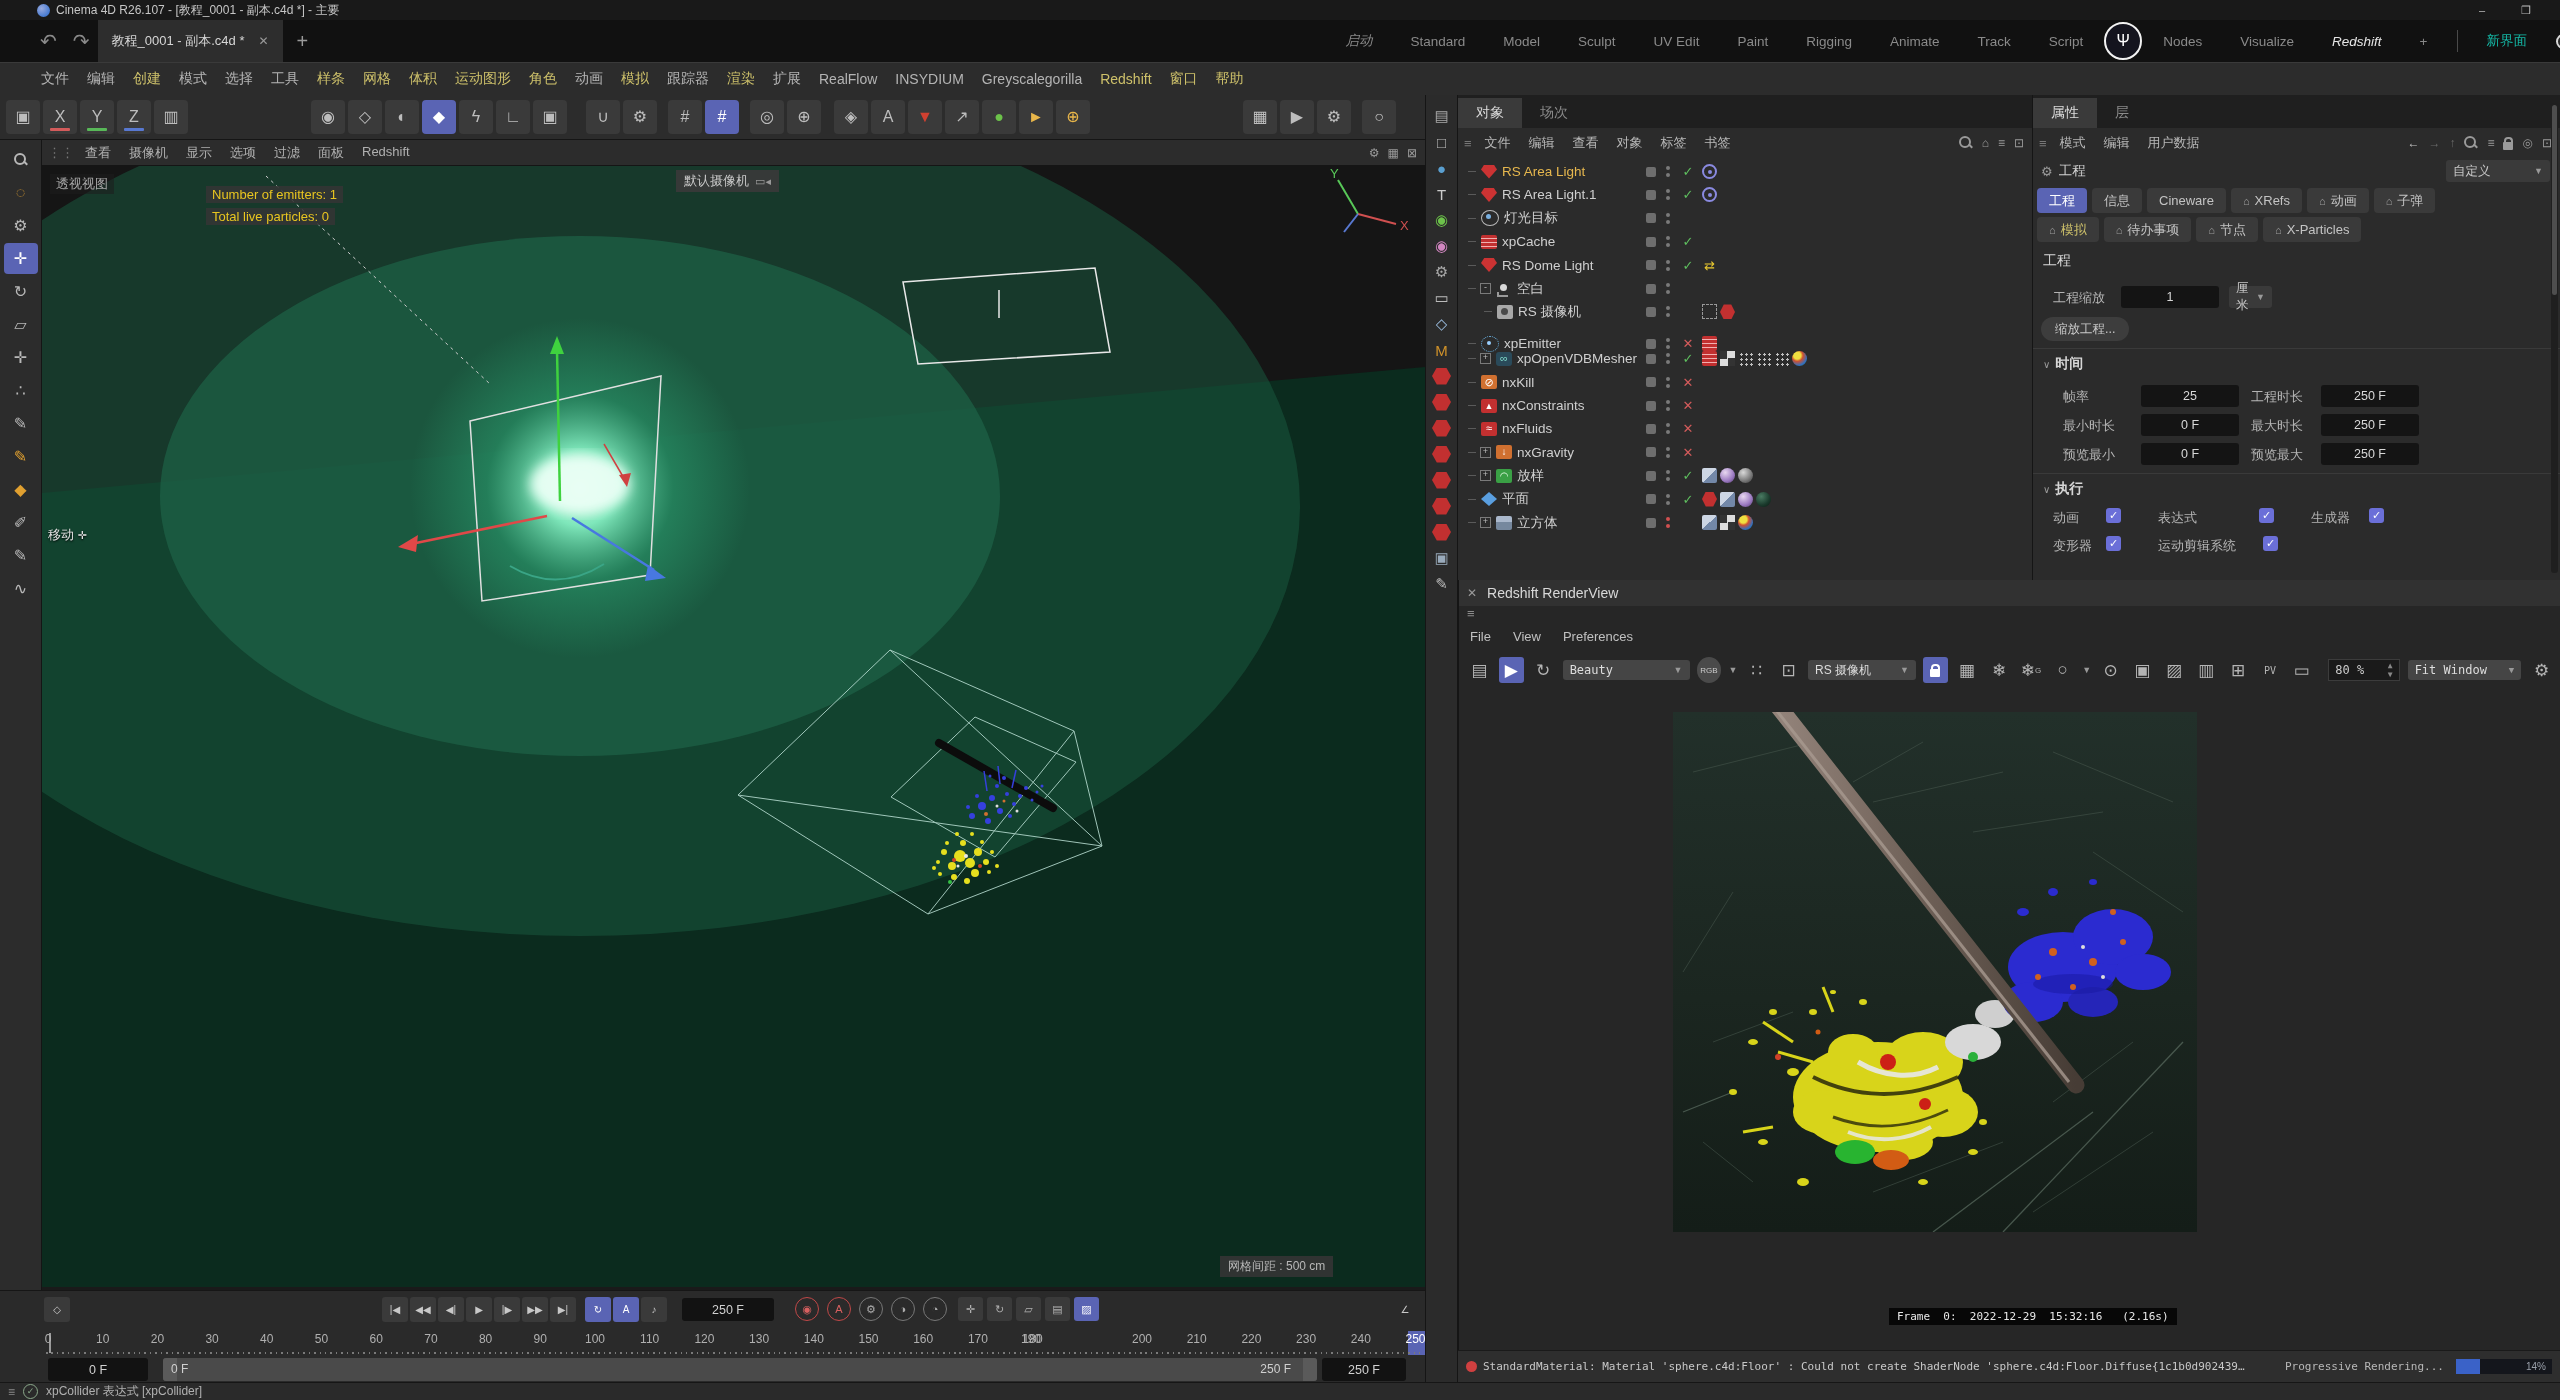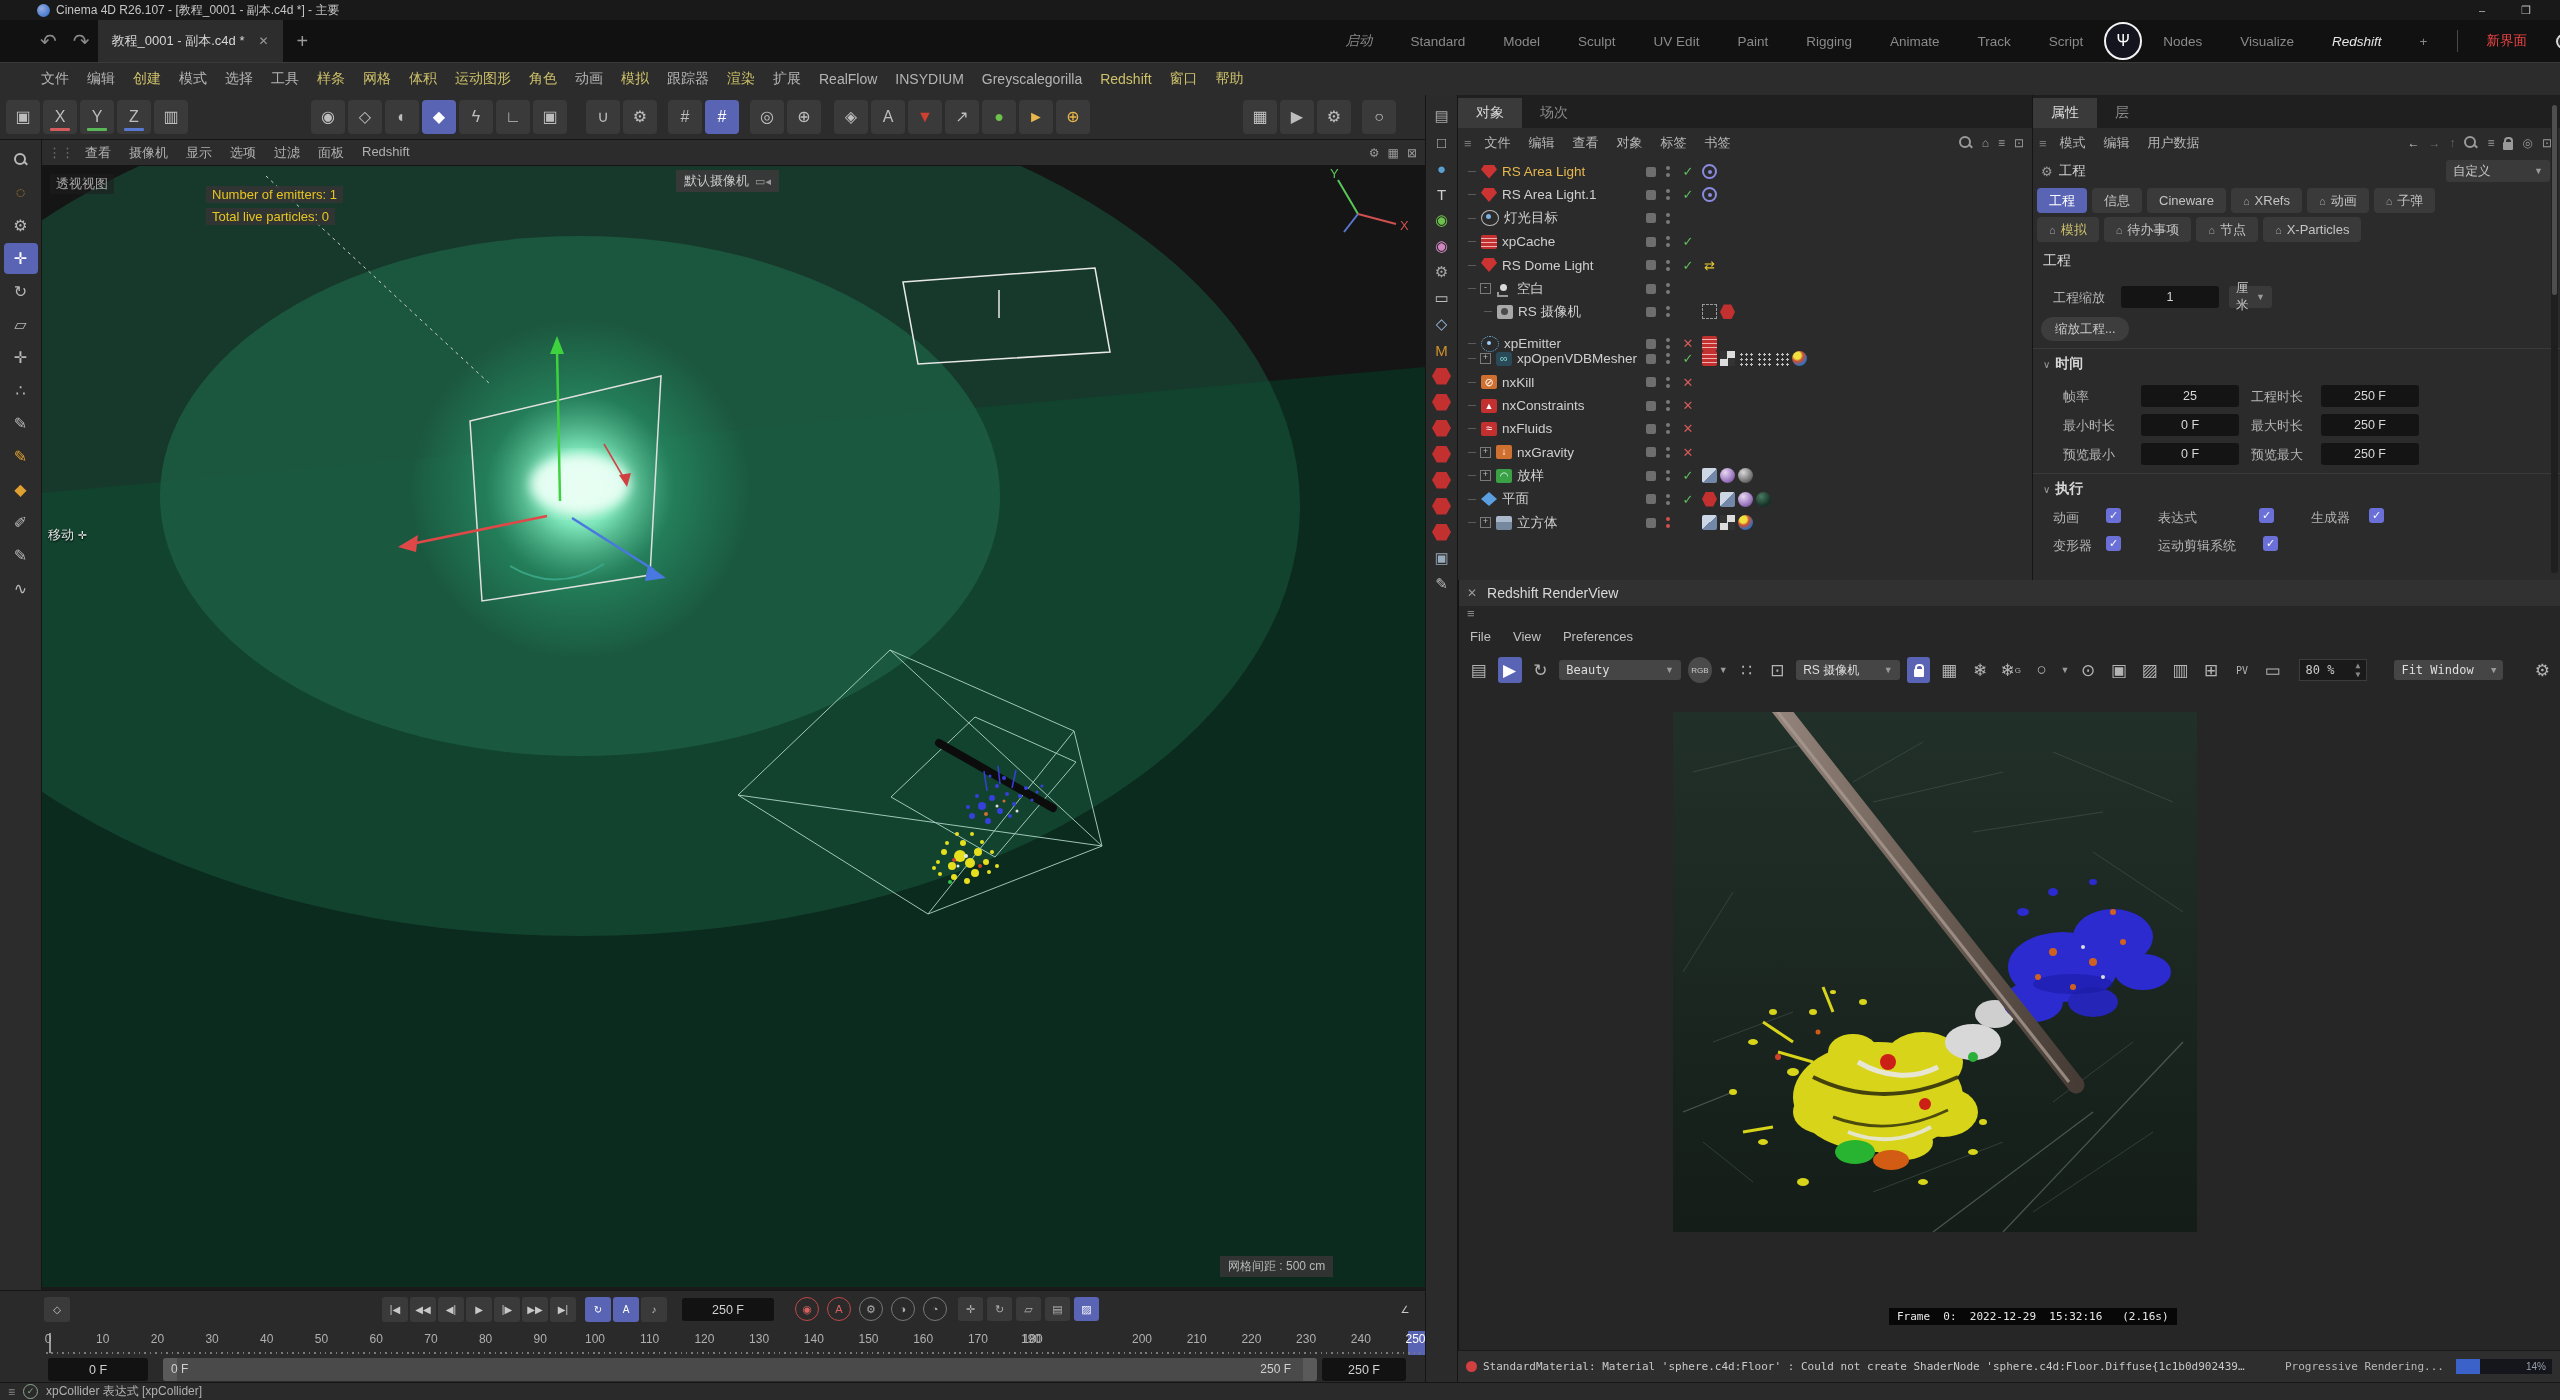--- a/index.html
+++ b/index.html
@@ -219,21 +219,21 @@
         <span class="ltab">Rigging</span>
         <span class="ltab">Animate</span>
         <span class="ltab">Track</span>
         <span class="ltab">Script</span>
         <span class="logoC">Ψ</span>
         <span class="ltab">Nodes</span>
         <span class="ltab">Visualize</span>
         <span class="ltab active">Redshift</span>
         <span class="ltab">+</span>
         <span class="vsep"></span>
-        <span class="ltab" style="color: #ef4444;">新界面</span>
+        <span class="ltab" style="color: #14b8a6;">新界面</span>
         <span class="togglep"></span>
       </div>
   </div>
 
   <div id="menubar" class="abs row">
       <span class="mitem">文件</span>
       <span class="mitem">编辑</span>
       <span class="mitem yel">创建</span>
       <span class="mitem">模式</span>
       <span class="mitem">选择</span>
@@ -1095,21 +1095,21 @@
       <span class="rvi">▨</span>
       <span class="rvi">▥</span>
       <span class="rvi">⊞</span>
       <span class="rvi mono" style="font-size:10px">PV</span>
       <span class="rvi">▭</span>
       <span style="flex:1"></span>
       <span class="rvspin mono">
         <span>80 %</span>
           <span style="color:#888;font-size:8px">▲<br>▼</span>
       </span>
-      <span class="rvcombo mono" style="width:118px;margin:0 20px">
+      <span class="rvcombo mono" style="width:118px;margin:0 1px">
         <span>Fit Window</span>
           <span style="color:#999;font-size:9px">▼</span>
       </span>
       <span class="rvi" style="margin-right:6px">⚙</span>
     </div>
 
     <div class="abs" style="left:214px;top:132px;width:524px;height:520px">
       <svg width="524" height="520" viewBox="0 0 524 520">
         <defs>
           <linearGradient id="rvbg" x1="0" y1="0" x2="0" y2="1">

